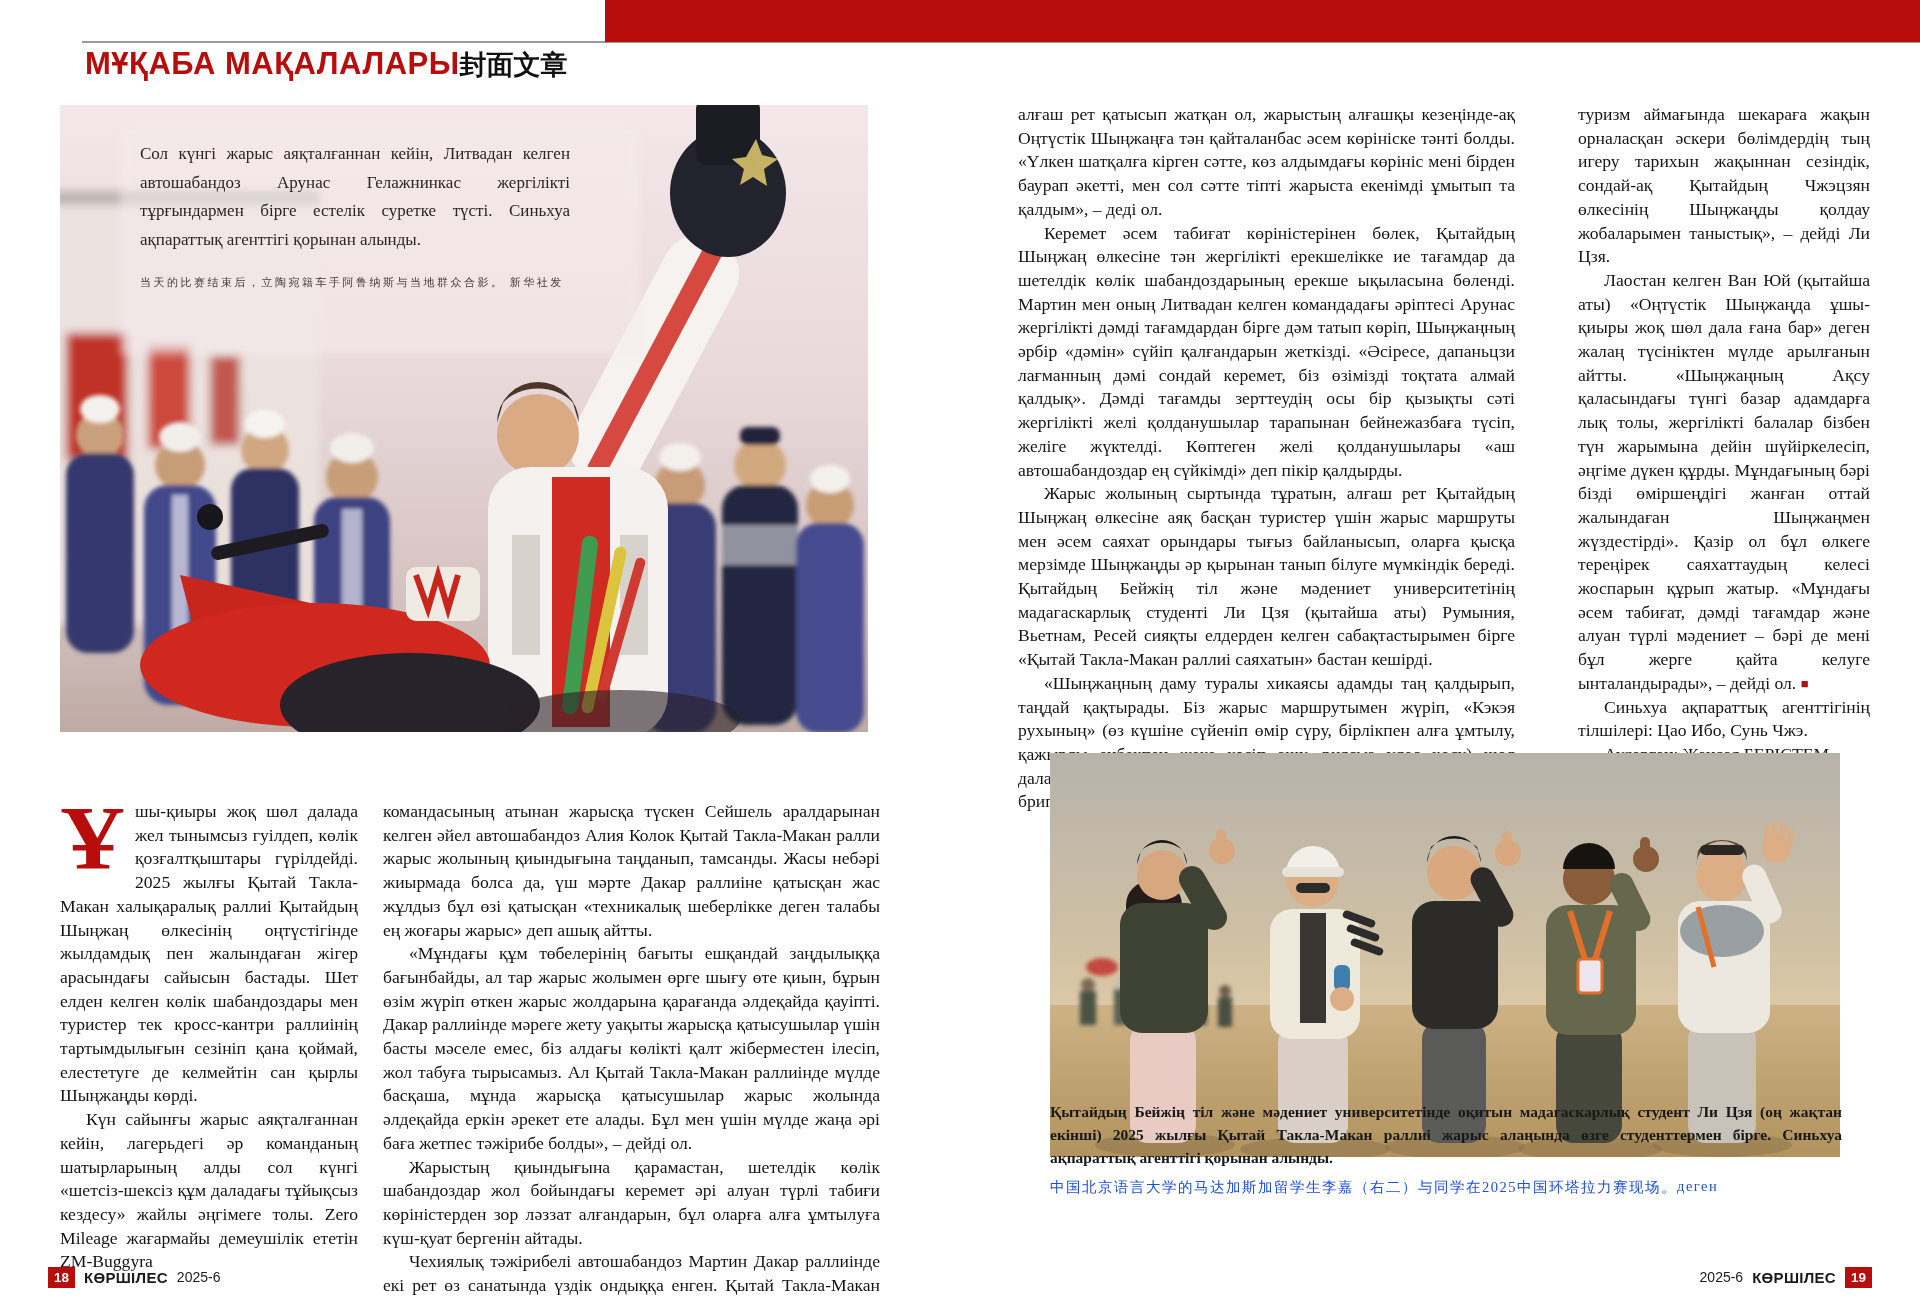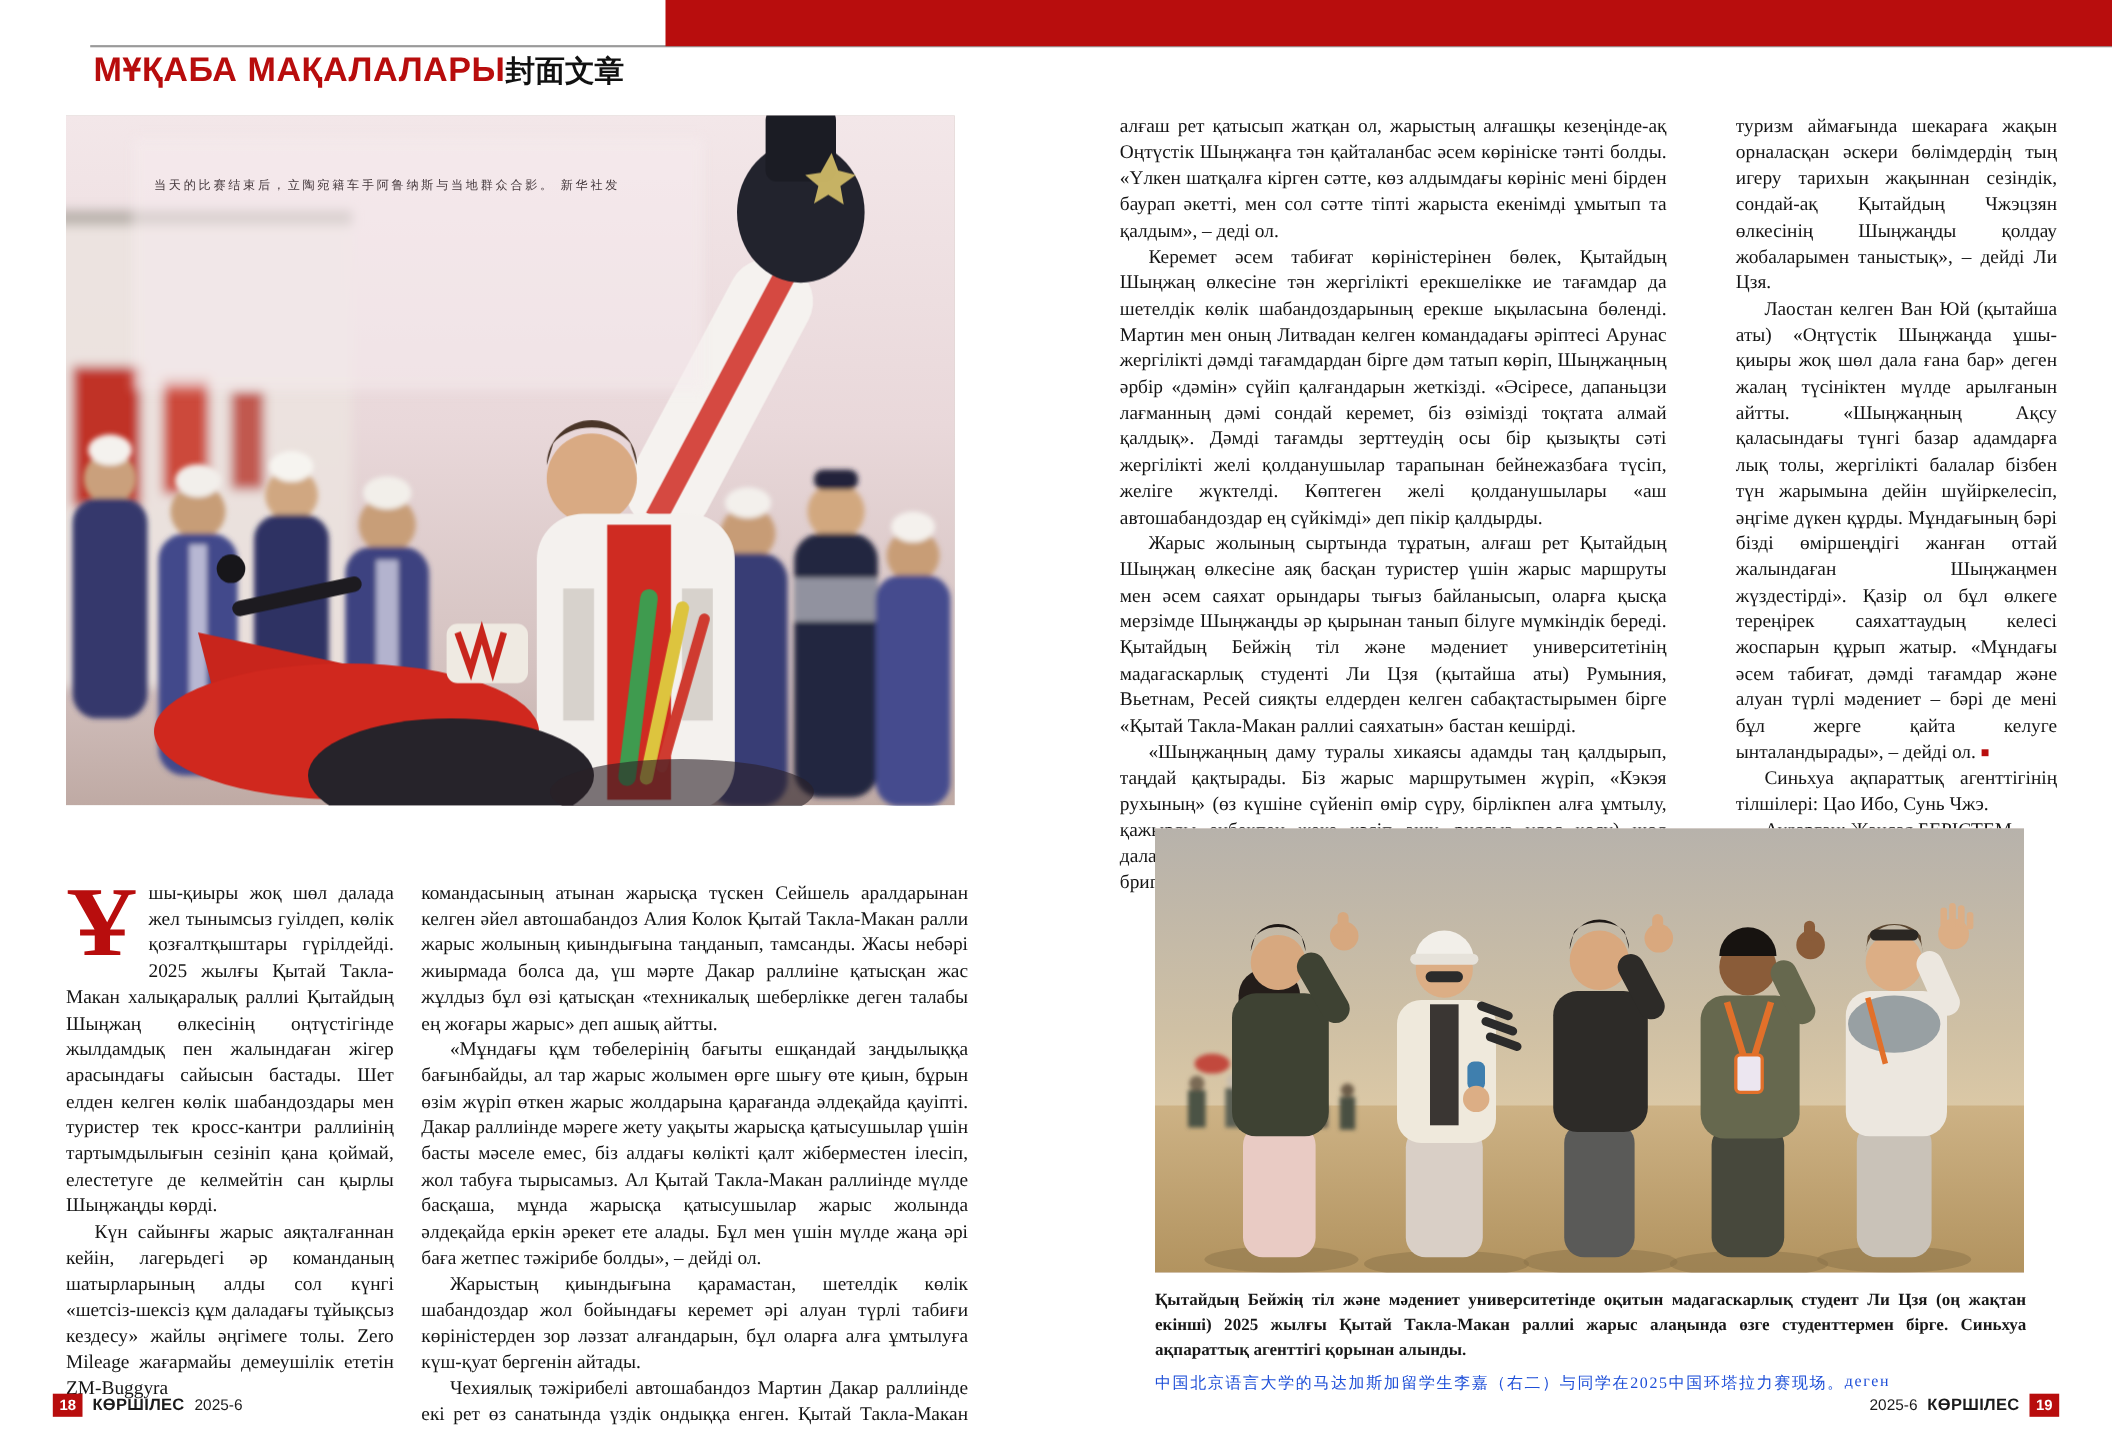--- a/index.html
+++ b/index.html
@@ -26,21 +26,21 @@
   .photo-caption-top .zh { font-size:11px; letter-spacing:2.5px; color:#44383c; margin-top:21px; white-space:nowrap; }
 
   
   .col { position:absolute; font-size:17.6px; line-height:23.7px; text-align:justify; }
   .col p { margin:0; }
   .col p.ind { text-indent:26px; }
   .dropcap { float:left; font-weight:700; font-size:90px; line-height:71px; color:#b80d0d; margin:3px 10px 0 0; }
   .endmark { color:#b80d0d; font-size:13px; vertical-align:1px; }
 
   
-  .photo-caption-bottom { position:absolute; left:1050px; top:1170px; width:792px; }
+  .photo-caption-bottom { position:absolute; left:1050px; top:1100px; width:792px; }
   .photo-caption-bottom .kk { font-weight:700; font-size:15.5px; line-height:23px; text-align:justify; color:#181818; }
   .photo-caption-bottom .zh-line { margin-top:9px; font-size:14.5px; letter-spacing:1.5px; color:#1d4ed8; display:flex; justify-content:flex-start; }
 
   
   .footer { position:absolute; top:1265px; height:24px; display:flex; align-items:center; gap:9px;
             font-family:"Liberation Sans", sans-serif; font-size:14px; color:#1a1a1a; }
   .footer .pagebox { background:#b80d0d; color:#ffffff; font-weight:700; width:27px; height:21px;
                      display:flex; align-items:center; justify-content:center; font-size:13.5px;text-align:right; }
   .footer .mag { font-weight:700; font-size:15px; letter-spacing:0.3px; }
   .footer.left  { left:48px; }
@@ -150,20 +150,21 @@
         <rect x="150" y="430" width="120" height="14" rx="7" fill="#1d1b20" transform="rotate(-12 210 437)"></rect>
         <circle cx="150" cy="412" r="13" fill="#17161a"></circle>
         <ellipse cx="560" cy="615" rx="120" ry="30" fill="#2a2026" opacity="0.6"></ellipse>
       </g>
 
       <rect x="60" y="20" width="520" height="230" fill="#f6ecee" opacity="0.55" filter="url(#softer)"></rect>
     </svg>
   </div>
 
   <div class="photo-caption-top">
+    <div class="kk">Сол күнгі жарыс аяқталғаннан кейін, Литвадан келген автошабандоз Арунас Гелажнинкас жергілікті тұрғындармен бірге естелік суретке түсті. Синьхуа ақпараттық агенттігі қорынан алынды.</div>
     <div class="zh">当天的比赛结束后，立陶宛籍车手阿鲁纳斯与当地群众合影。 新华社发</div>
   </div>
 
   <div class="col" style="left:60px; top:800px; width:298px;">
     <p><span class="dropcap">Ұ</span><span>шы-қиыры жоқ шөл далада жел тынымсыз гуілдеп, көлік қозғалтқыштары гүрілдейді. 2025 жылғы Қытай Такла-Макан халықаралық раллиі Қытайдың Шыңжаң өлкесінің оңтүстігінде жылдамдық пен жалындаған жігер арасындағы сайысын бастады. Шет елден келген көлік шабандоздары мен туристер тек кросс-кантри раллиінің тартымдылығын сезініп қана қоймай, елестетуге де келмейтін сан қырлы Шыңжаңды көрді.</span></p>
     <p class="ind">Күн сайынғы жарыс аяқталғаннан кейін, лагерьдегі әр команданың шатырларының алды сол күнгі «шетсіз-шексіз құм даладағы тұйықсыз кездесу» жайлы әңгімеге толы. Zero Mileage жағармайы демеушілік ететін ZM-Buggyra</p>
   </div>
 
   <div class="col" style="left:383px; top:800px; width:497px;">
     <p>командасының атынан жарысқа түскен Сейшель аралдарынан келген әйел автошабандоз Алия Колок Қытай Такла-Макан ралли жарыс жолының қиындығына таңданып, тамсанды. Жасы небәрі жиырмада болса да, үш мәрте Дакар раллиіне қатысқан жас жұлдыз бұл өзі қатысқан «техникалық шеберлікке деген талабы ең жоғары жарыс» деп ашық айтты.</p>

